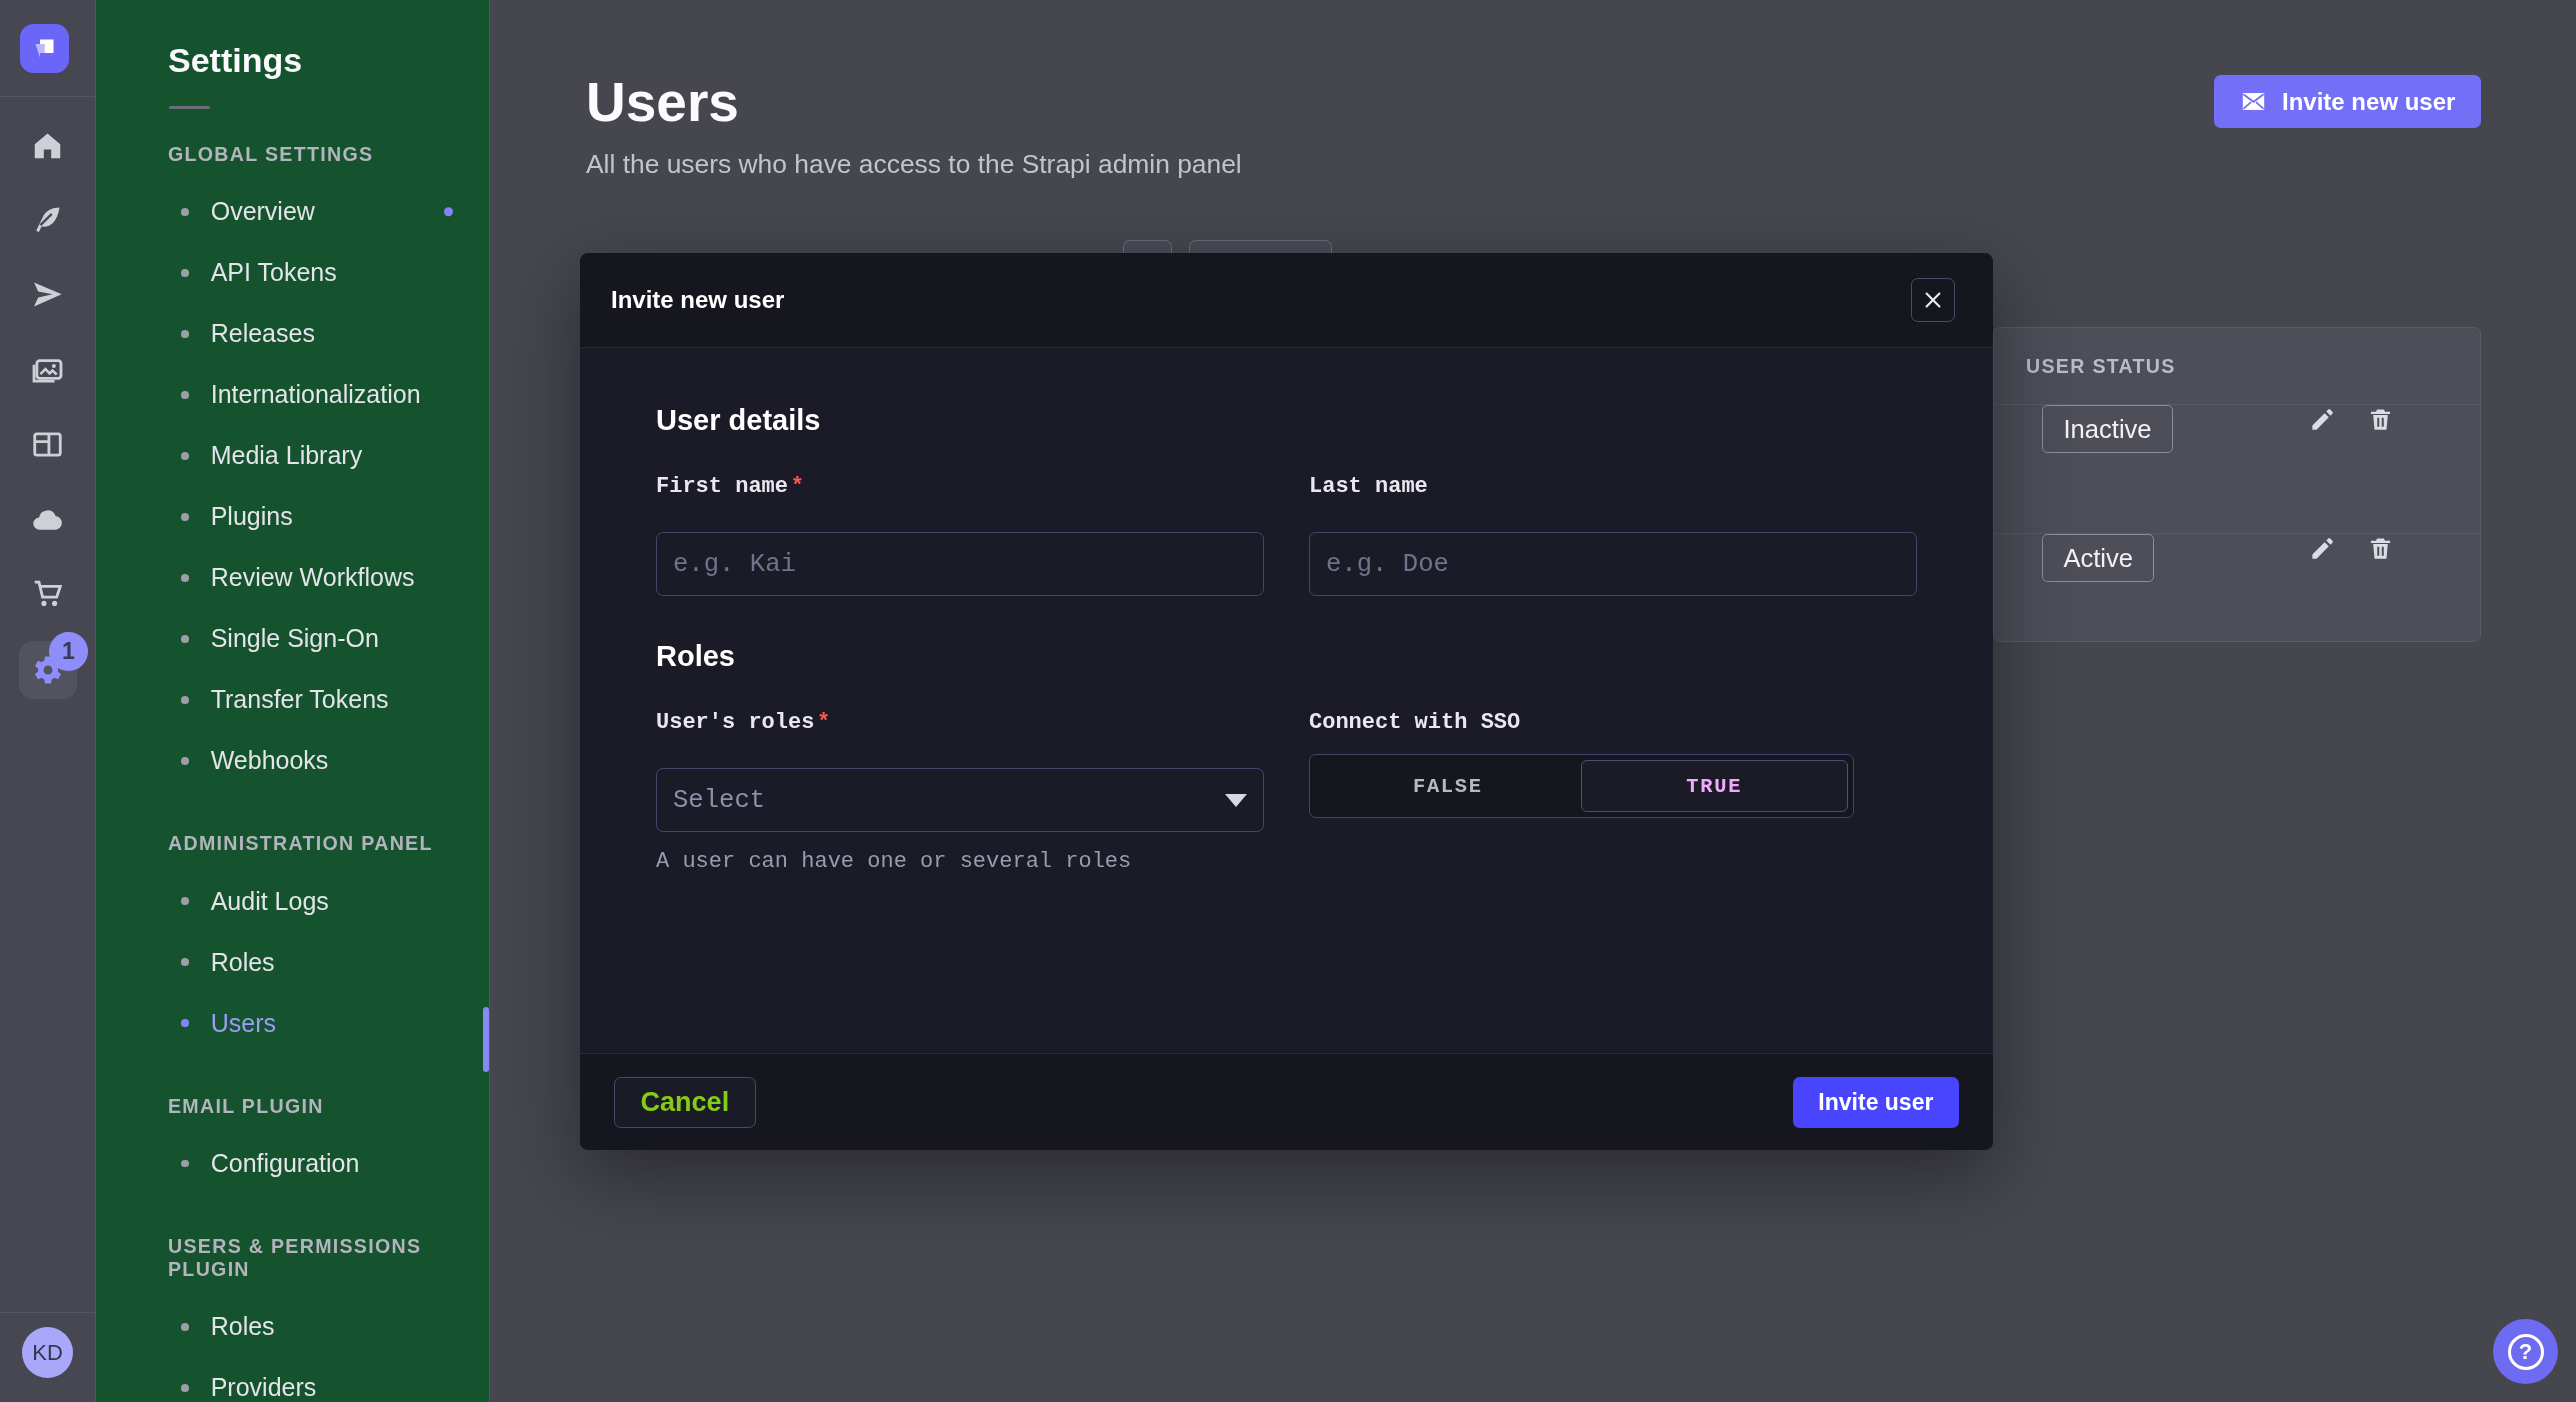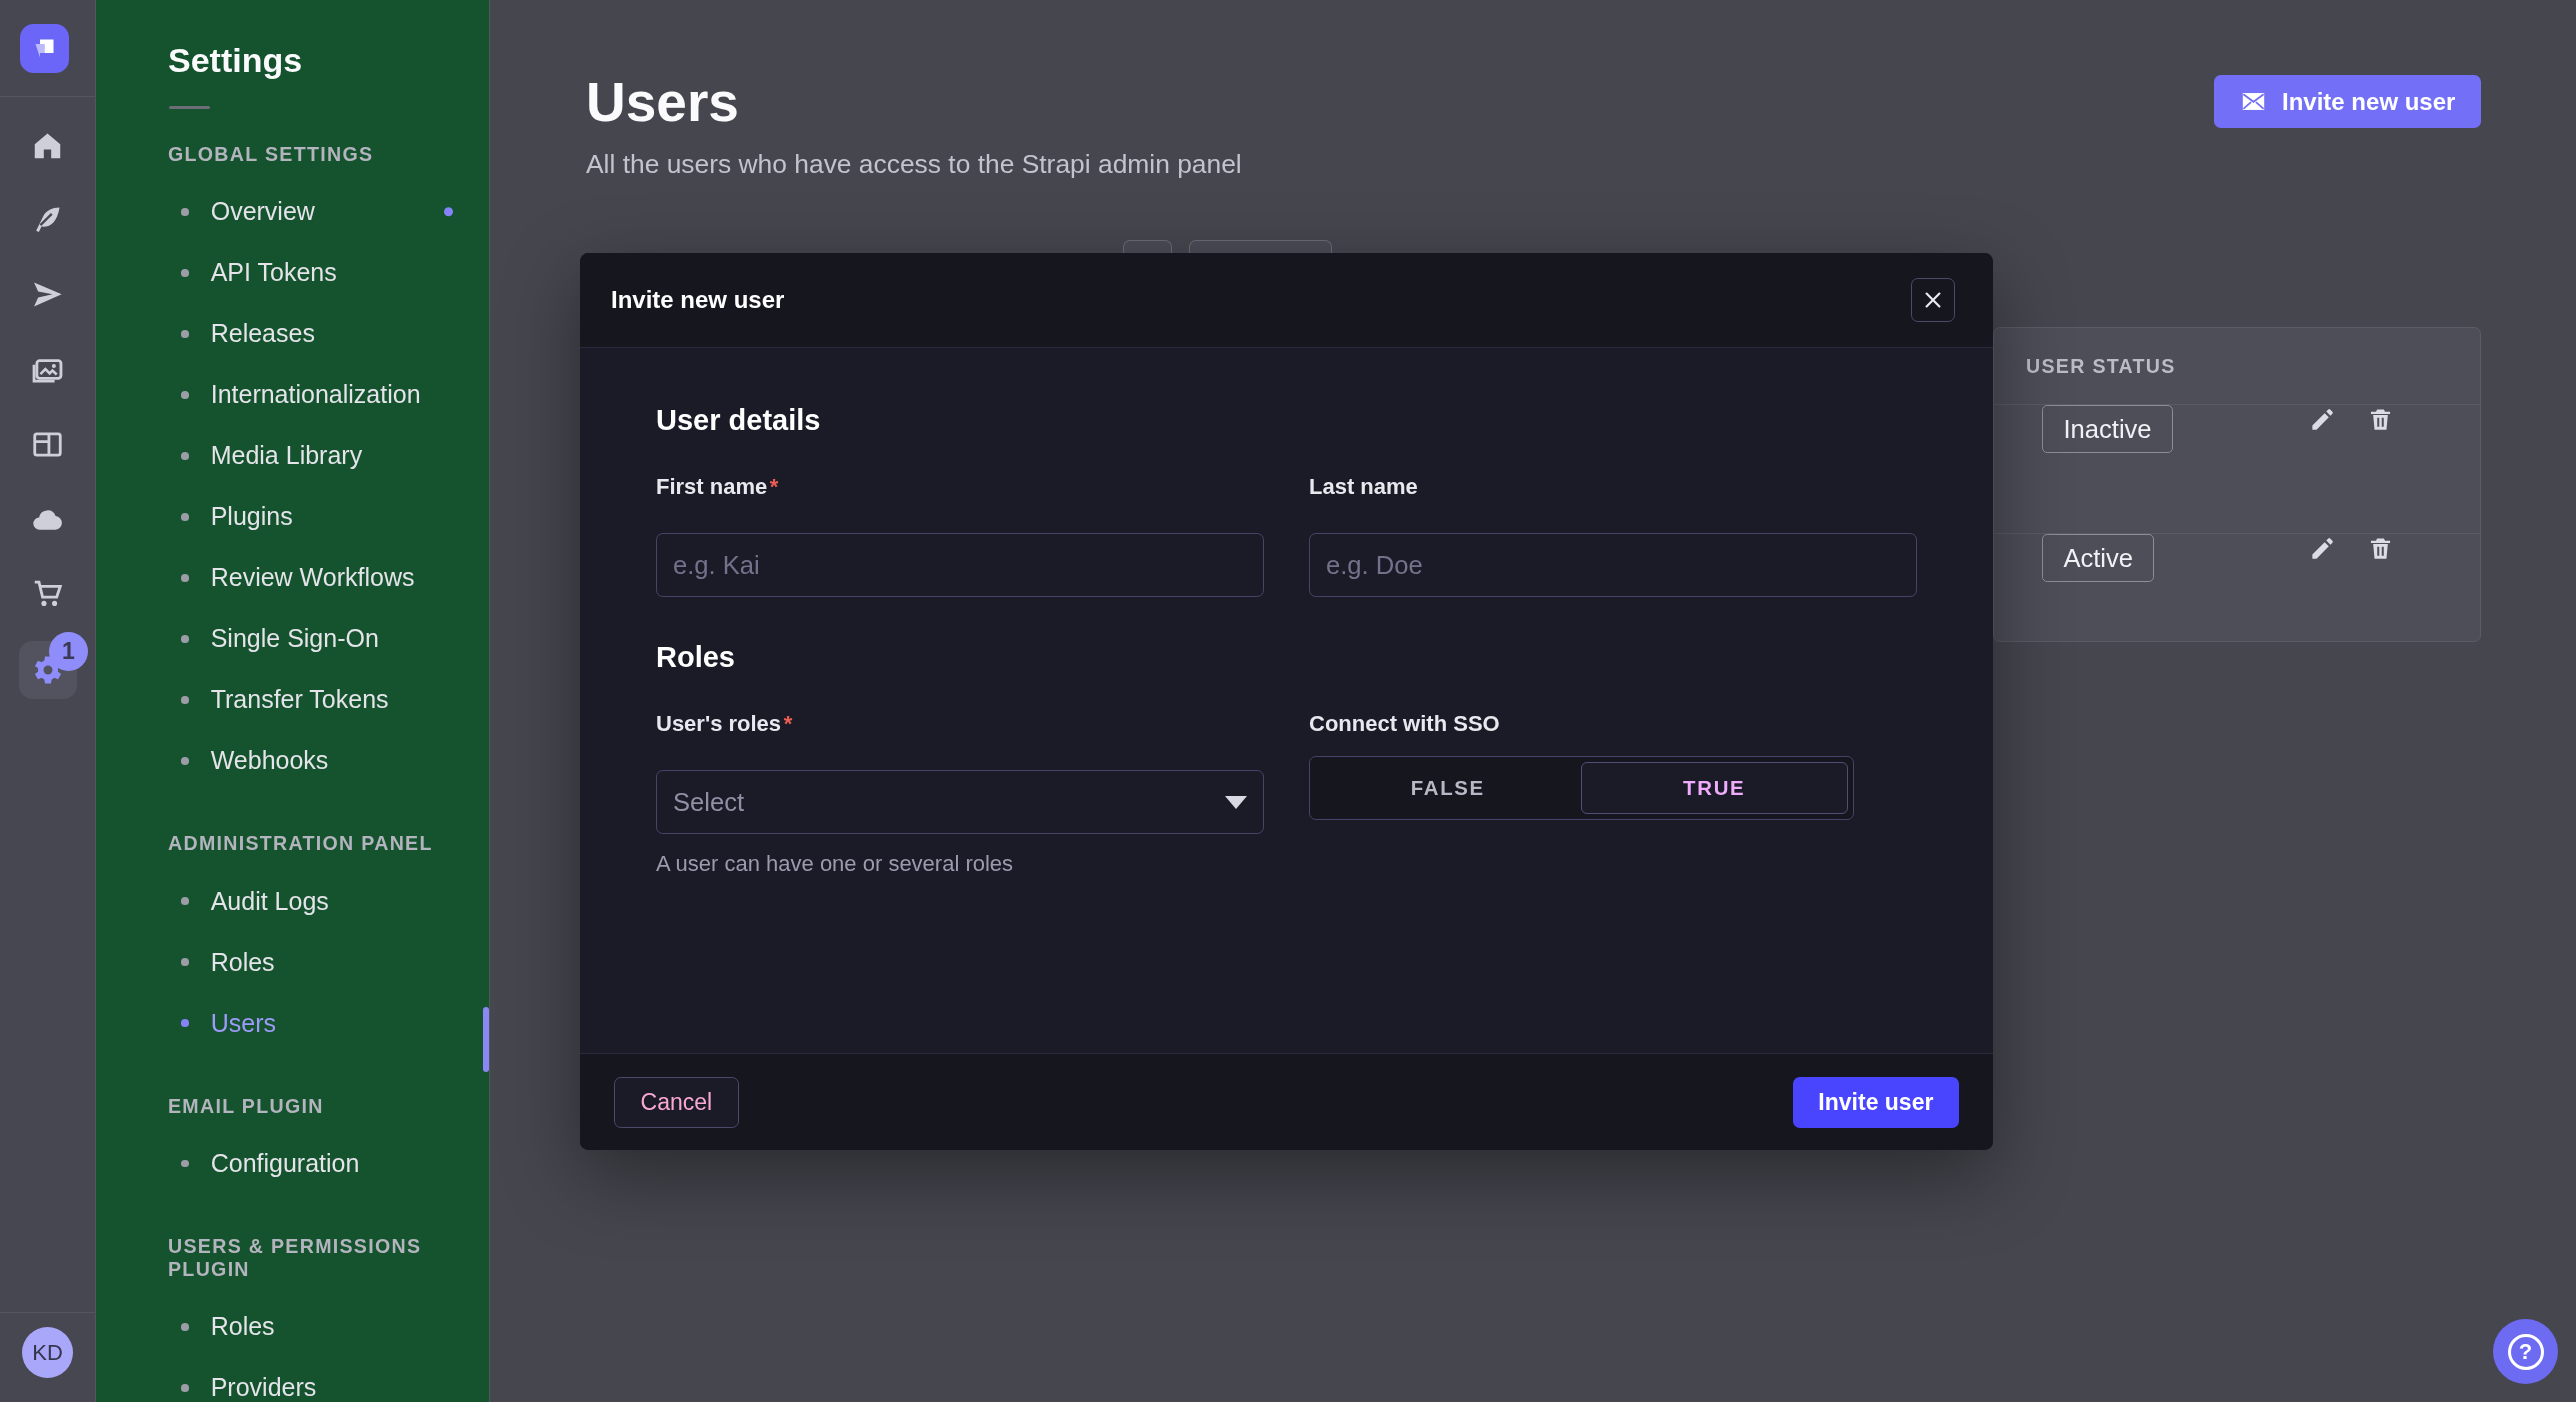--- a/index.html
+++ b/index.html
@@ -54,36 +54,36 @@
 
   
   .modal { position:absolute; left:580px; top:253px; width:1413px; height:897px; border-radius:8.5px; background:#1b1b28; box-shadow:0 25.6px 77px rgba(0,0,0,.4); z-index:10; }
   .modal-header { height:95px; background:#16161f; border-bottom:1.7px solid #2a2a3c; border-radius:8.5px 8.5px 0 0; display:flex; align-items:center; justify-content:space-between; padding:0 38px 0 31px; }
   .modal-title { font-size:24px; font-weight:bold; color:#ffffff; }
   .modal-close { width:44px; height:44px; border-radius:6.8px; border:1.7px solid #4a4a6b; background:transparent; color:#e9e9f0; display:flex; align-items:center; justify-content:center; cursor:pointer; }
   .modal-body { padding:0 76px; }
   .modal-h2 { font-size:29px; font-weight:bold; color:#ffffff; }
   .modal-h2.user-details { padding-top:56px; }
   .modal-h2.roles { padding-top:44px; }
-  .field-grid { display:flex; gap:45px; margin-top:37px; }
+  .field-grid { display:flex; gap:45px; margin-top:37px;font-family:Liberation Mono, monospace; }
   .field { width:614px; }
   .field-label { font-size:22px; font-weight:bold; color:#e8e8ee; }
   .req { color:#ee5e52; margin-left:2.6px; }
   .text-input, .select-box { margin-top:33px; width:100%; height:64px; border:1.7px solid #45456b; border-radius:6.8px; background:transparent; padding:0 16px; font-size:25.6px; color:#d0d0dd; font-family:inherit; outline:none; display:block; }
   .text-input::placeholder { color:#72728c; opacity:1; }
   .select-box { display:flex; align-items:center; justify-content:space-between; cursor:pointer; }
   .select-value { color:#8f8fa5; }
   .select-caret { width:0; height:0; border-left:11px solid transparent; border-right:11px solid transparent; border-top:13.6px solid #d9d9e3; }
   .field-hint { margin-top:17px; font-size:22px; color:#9b9bae; }
   .sso-toggle { margin-top:19px; width:545px; height:64px; background:#16161f; border:1.7px solid #45456b; border-radius:6.8px; display:flex; padding:5.1px; }
   .sso-opt { flex:1; display:flex; align-items:center; justify-content:center; font-size:20.4px; font-weight:bold; letter-spacing:1.7px; cursor:pointer; }
   .sso-opt.off { color:#b8b8c4; }
   .sso-opt.on { color:#f0abfc; border:1.7px solid #4f4f75; border-radius:6px; background:#1b1b28; }
   .modal-footer { position:absolute; left:0; bottom:0; width:100%; height:97px; background:#16161f; border-top:1.7px solid #2a2a3c; border-radius:0 0 8.5px 8.5px; display:flex; align-items:center; justify-content:space-between; padding:0 34px; }
-  .btn-cancel { height:51px; padding:0 25.6px; border-radius:6.8px; border:1.7px solid #4a4a6b; background:#1b1b27; color:#f9a8d4; font-size:23px; font-weight:normal; cursor:pointer; font-family:inherit; }
+  .btn-cancel { height:51px; padding:0 25.6px; border-radius:6.8px; border:1.7px solid #4a4a6b; background:#1b1b27; color:#84cc16; font-size:27px; font-weight:bold; cursor:pointer; font-family:inherit; }
   .btn-submit { height:51px; padding:0 25.6px; border-radius:6.8px; border:none; background:#4945ff; color:#ffffff; font-size:23px; font-weight:bold; cursor:pointer; font-family:inherit; }
 
   
   .help-fab { position:absolute; left:2493px; top:1319px; width:65px; height:65px; border-radius:50%; background:#6e6bf3; color:#ffffff; display:flex; align-items:center; justify-content:center; cursor:pointer; z-index:6; border:none; }
   .help-ring { width:36px; height:36px; border:3.4px solid #ffffff; border-radius:50%; display:flex; align-items:center; justify-content:center; font-size:22px; font-weight:bold; color:#ffffff; }
 </style>
 </head>
 <body>
 
 <nav class="rail">

